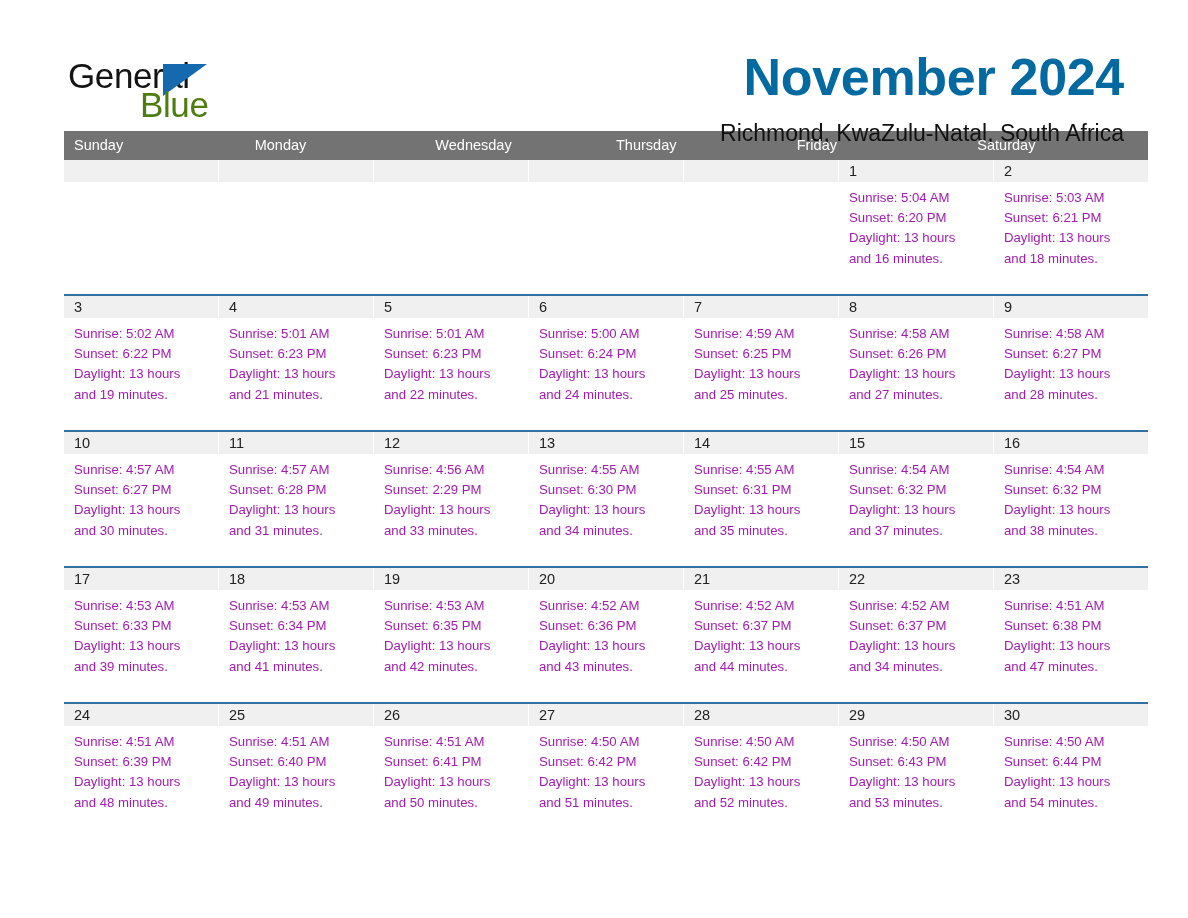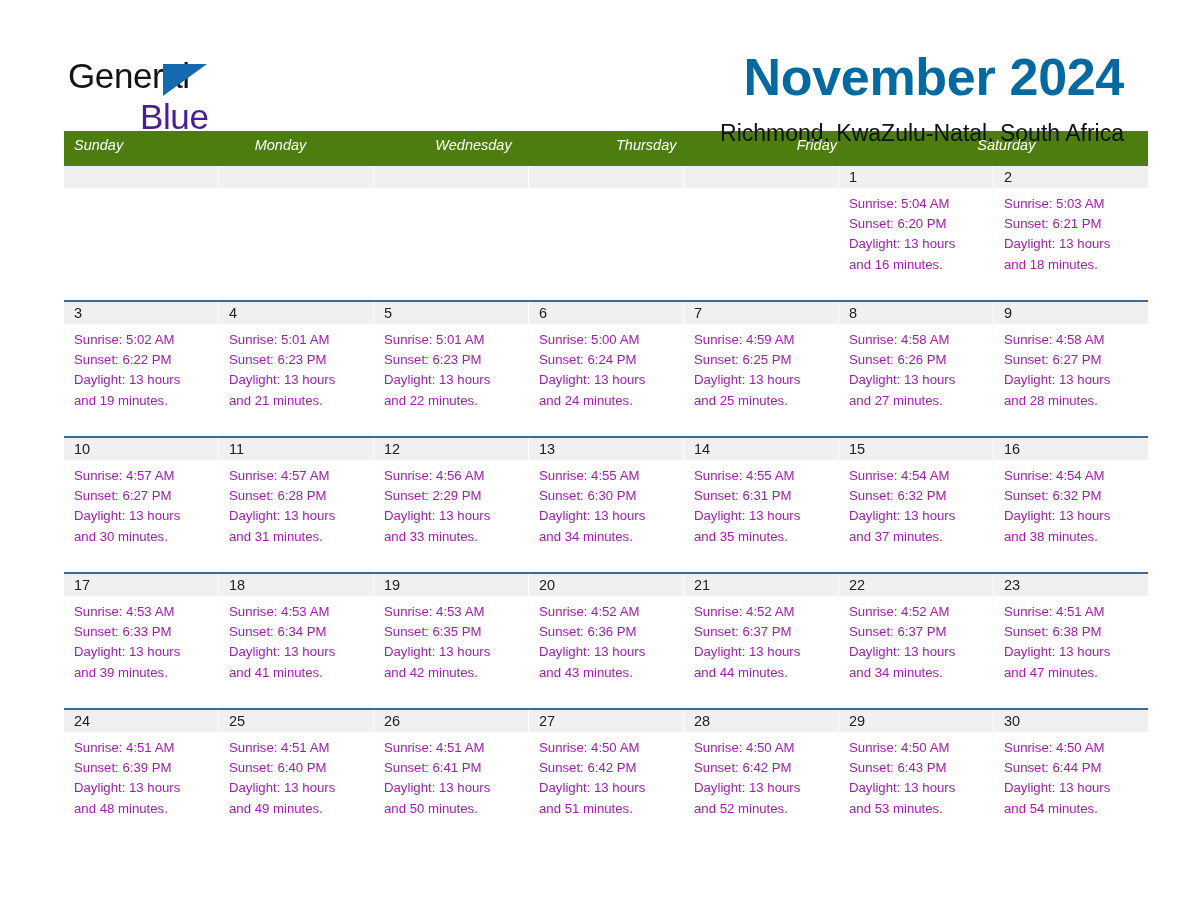--- a/index.html
+++ b/index.html
@@ -43,25 +43,25 @@
   }
   .logo-triangle {
     position: absolute;
     left: 95px; top: 8px;
     width: 0; height: 0;
     border-left: 44px solid #1569ae;
     border-bottom: 32px solid transparent;
   }
   .logo-blue {
     position: absolute;
-    left: 72px; top: 41px;
+    left: 72px; top: 29px;
     font-size: 35px;
     font-weight: 400;
     letter-spacing: -0.4px;
-    color: #4c1d95;
+    color: #4d7c0f;
     line-height: 40px;
   }
   .title-wrap {
     text-align: right;
     margin-top: -4px;
   }
   .cal-title {
     font-size: 52px;
     font-weight: 700;
     color: #0369a1;
@@ -78,23 +78,22 @@
     white-space: nowrap;
   }
 
   
   .calendar {
     margin: 11px 52px 0 52px;
     width: 1084px;
   }
   .dow-row {
     display: flex;
-    background: #4d7c0f;
-    height: 35px;
-    font-style: italic;
+    background: #737373;
+    height: 29px;
   }
   .dow {
     flex: 1 1 0;
     color: #ffffff;
     font-size: 14.5px;
     line-height: 29px;
     padding-left: 10px;
     white-space: nowrap;
     overflow: hidden;
   }

